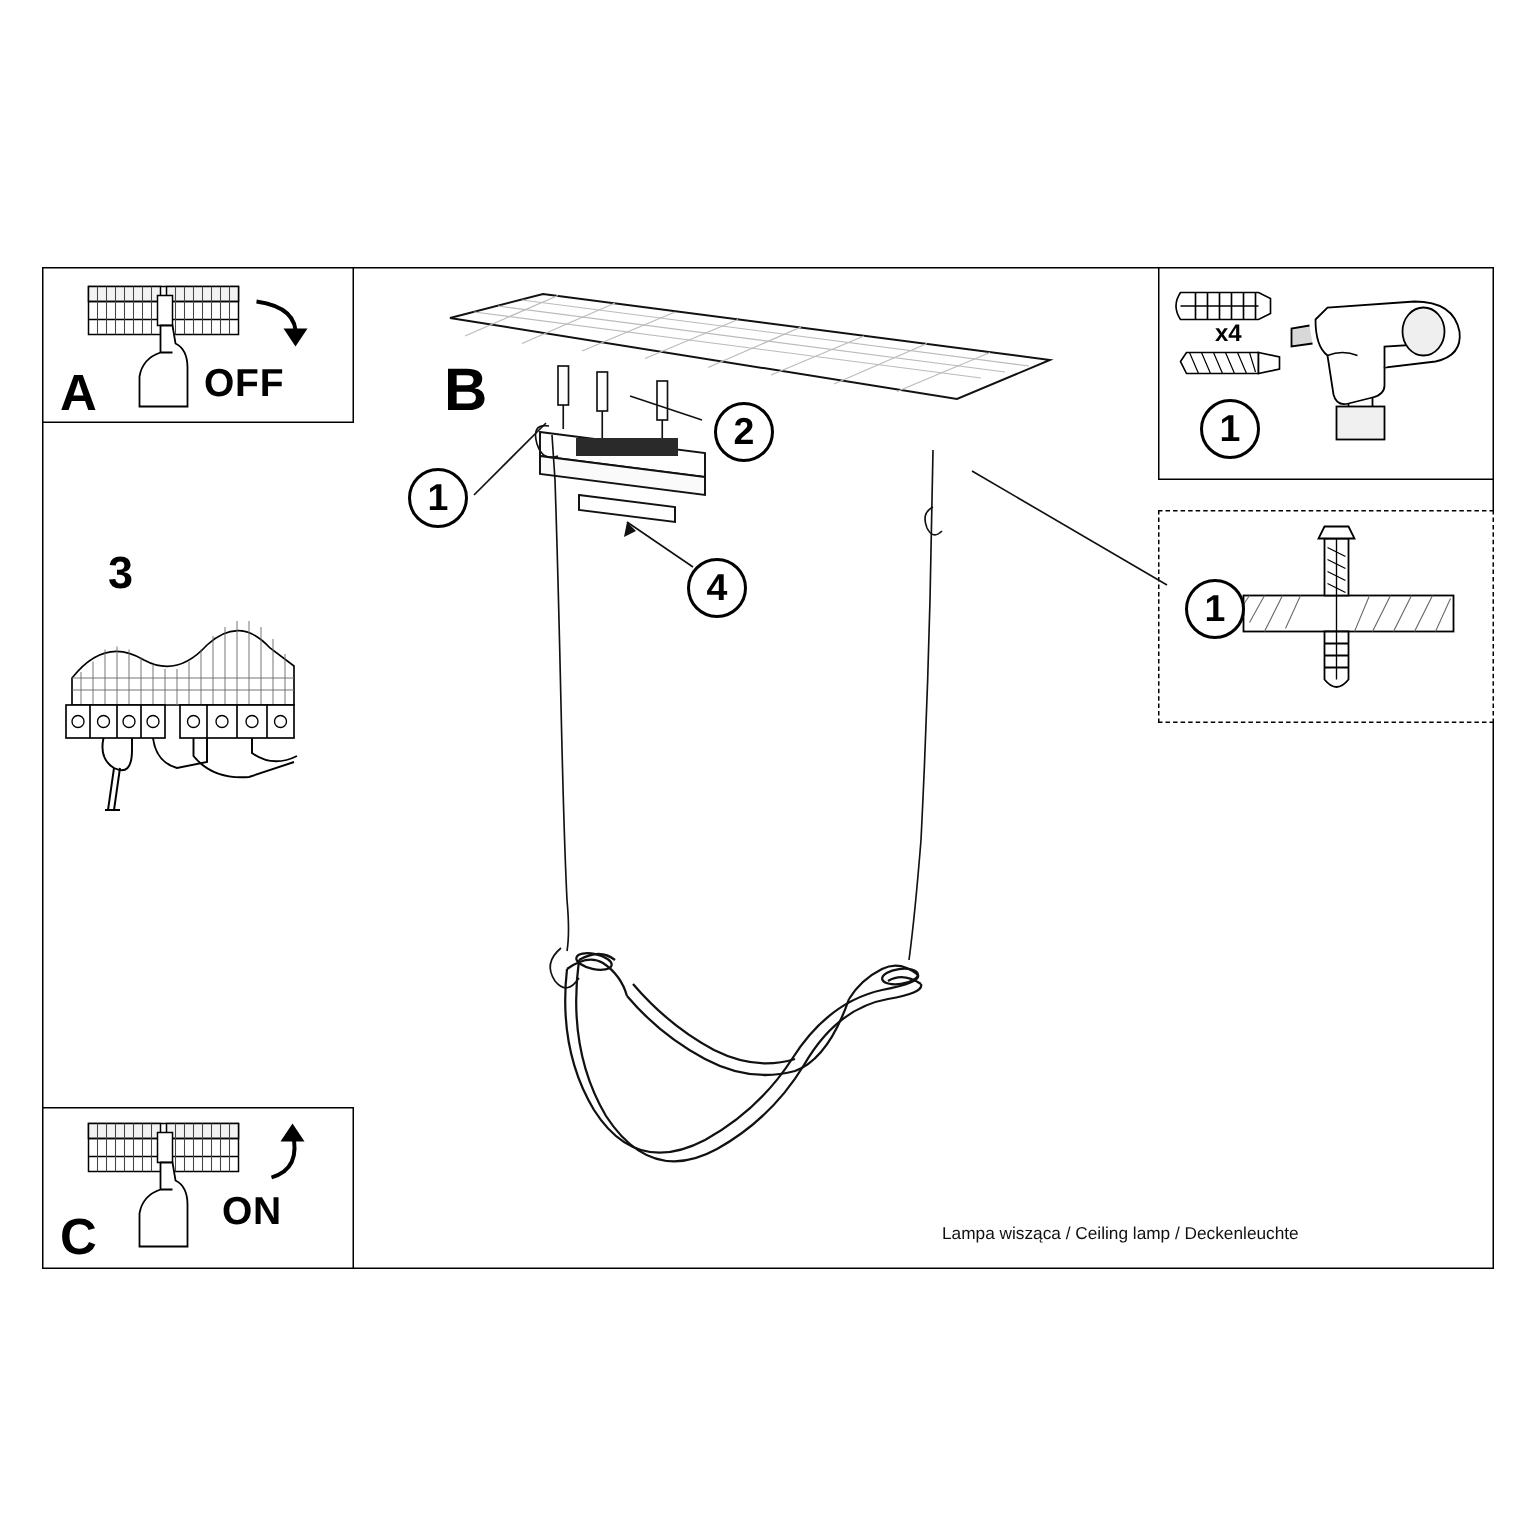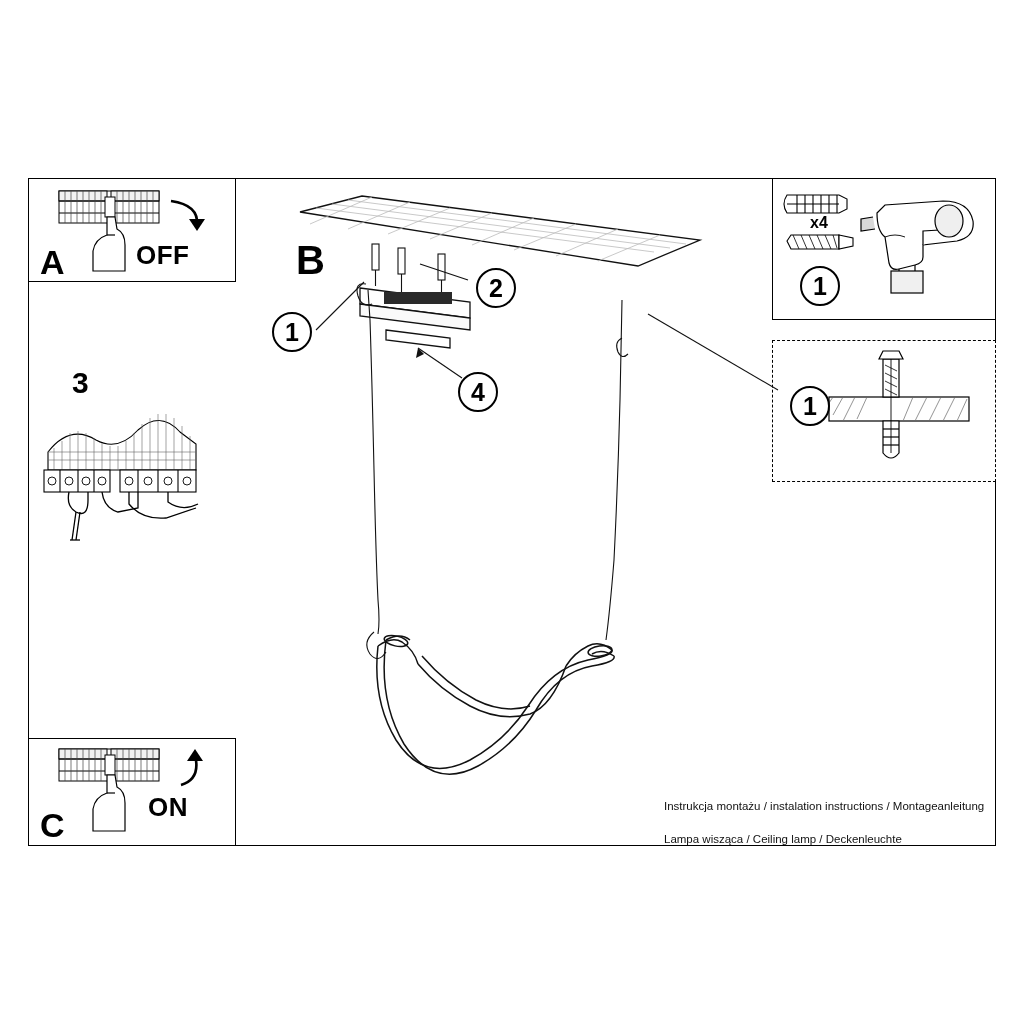--- a/index.html
+++ b/index.html
@@ -370,16 +370,15 @@
       <line x1="462" y1="378" x2="418" y2="348"></line>
       <path d="M418 348 l-2 10 l8 -4 z" fill="#111" stroke="none"></path>
       <line x1="778" y1="390" x2="648" y2="314"></line>
     </g>
   </svg>
 
   <div class="circle-num" style="left:272px; top:312px;">1</div>
   <div class="circle-num" style="left:476px; top:268px;">2</div>
   <div class="circle-num" style="left:458px; top:372px;">4</div>
 
-  <div class="caption" style="left:664px; top:798px;">Instrukcja montażu / instalation instructions / Montageanleitung</div>
-  <div class="caption" style="left:664px; top:815px;margin-top:16px;">Lampa wisząca / Ceiling lamp / Deckenleuchte</div>
+  <div class="caption" style="left:628px; top:815px;">Lampa wisząca / Ceiling lamp / Deckenleuchte</div>
 
 </div>
 
 </body></html>

